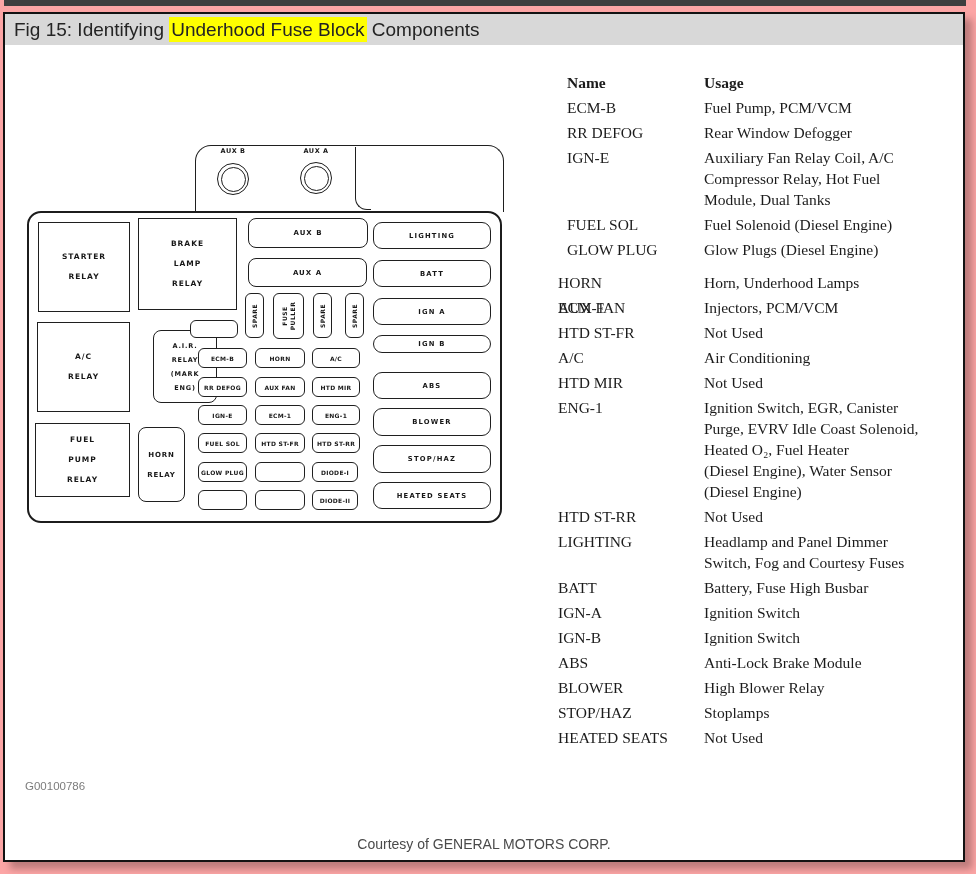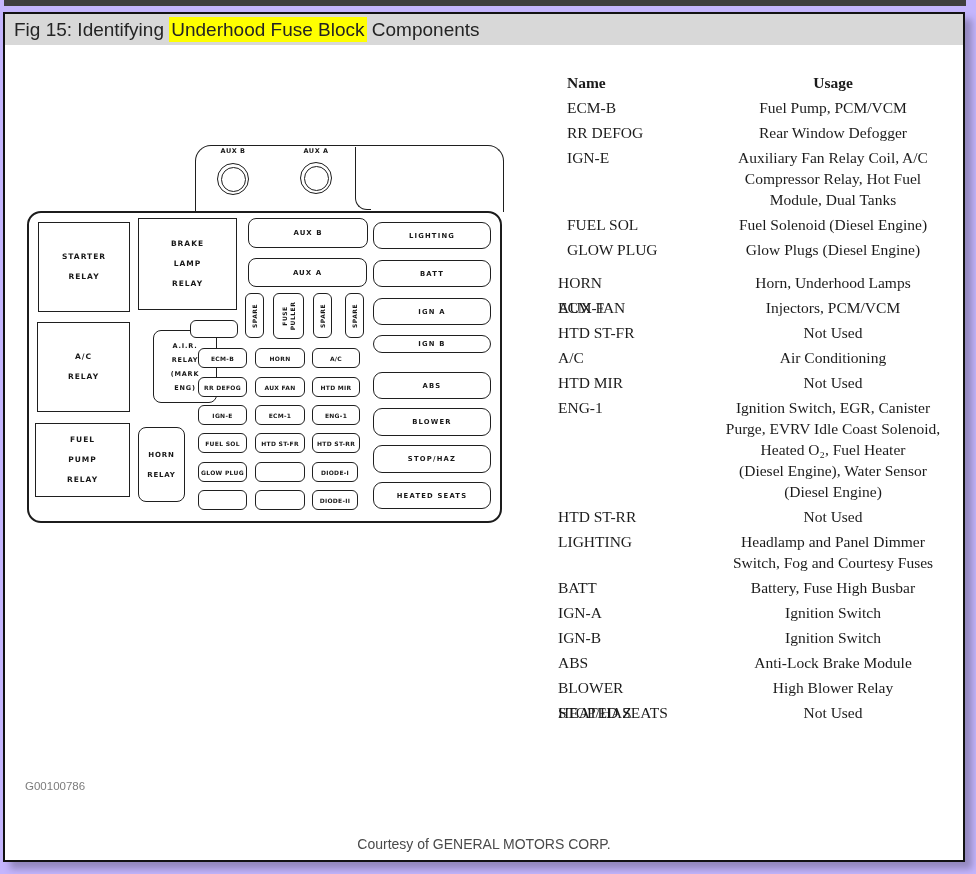--- a/index.html
+++ b/index.html
@@ -1,16 +1,16 @@
 <!DOCTYPE html>
 <html><head>
 <meta charset="utf-8">
 <style>
   html,body{margin:0;padding:0;background:#ffffff;}
-  .page{position:relative;width:976px;height:874px;background:#c4b5fd;overflow:hidden;
+  .page{position:relative;width:976px;height:874px;background:#fca5a5;overflow:hidden;
         font-family:"Liberation Sans",sans-serif;}
   .top-strip{position:absolute;left:4px;top:0;width:962px;height:6px;background:#3e3e3e;}
   .frame{position:absolute;left:3px;top:12px;width:962px;height:850px;box-sizing:border-box;
          background:#ffffff;border:2px solid #121212;
          box-shadow:7px 7px 7px rgba(0,0,0,0.25);}
   .titlebar{position:absolute;left:0;top:0;right:0;height:31px;background:#d8d8d8;
             line-height:31px;padding-left:9px;font-size:19px;color:#242424;white-space:nowrap;}
   .hl{background:#ffff00;padding:2px 2px;}
   
   .box{position:absolute;box-sizing:border-box;border:1.5px solid #1f1f1f;background:#fff;
@@ -33,21 +33,21 @@
   .tabdiv{position:absolute;box-sizing:border-box;border-left:1.5px solid #1f1f1f;
        border-bottom:1.5px solid #1f1f1f;border-bottom-left-radius:12px;}
   .ring{position:absolute;box-sizing:border-box;border:1.6px solid #1c1c1c;border-radius:50%;}
   .ring .inner{position:absolute;left:2.5px;top:2.5px;right:2.5px;bottom:2.5px;
        border:1.4px solid #1c1c1c;border-radius:50%;}
   .termlbl{position:absolute;width:60px;text-align:center;font-family:"DejaVu Sans",sans-serif;
        font-weight:bold;font-size:6.5px;letter-spacing:0.5px;color:#171717;}
   
   .legend{position:absolute;left:553px;top:58px;width:404px;
           font-family:"Liberation Serif",serif;font-size:15.5px;line-height:21px;color:#1b1b1b;}
-  .lrow{position:relative;margin-bottom:4px;text-align:center;}
+  .lrow{position:relative;margin-bottom:4px;}
   .lrow .lname{position:absolute;left:0;top:0;white-space:nowrap;}
   .lrow.g1 .lname{left:9px;}
   .lrow .lusage{margin-left:146px;white-space:pre-line;}
   .lrow.hdr{font-weight:bold;}
   .lrow.gap{margin-top:12px;}
   .figid{position:absolute;left:20px;top:766px;font-size:11.5px;color:#7c7c7c;}
   .courtesy{position:absolute;left:0;right:0;top:822px;text-align:center;
             font-size:14px;color:#4a4a4a;}
 </style>
 </head>
@@ -222,20 +222,21 @@
       <div class="lrow">
         <span class="lname">ABS</span>
         <div class="lusage">Anti-Lock Brake Module</div>
       </div>
       <div class="lrow">
         <span class="lname">BLOWER</span>
         <div class="lusage">High Blower Relay</div>
       </div>
       <div class="lrow">
         <span class="lname">STOP/HAZ</span>
+        <div class="lusage">Stoplamps</div>
       </div>
       <div class="lrow">
         <span class="lname">HEATED SEATS</span>
         <div class="lusage">Not Used</div>
       </div>
     </div>
 
     <div class="figid">G00100786</div>
     <div class="courtesy">Courtesy of GENERAL MOTORS CORP.</div>
   </div>

